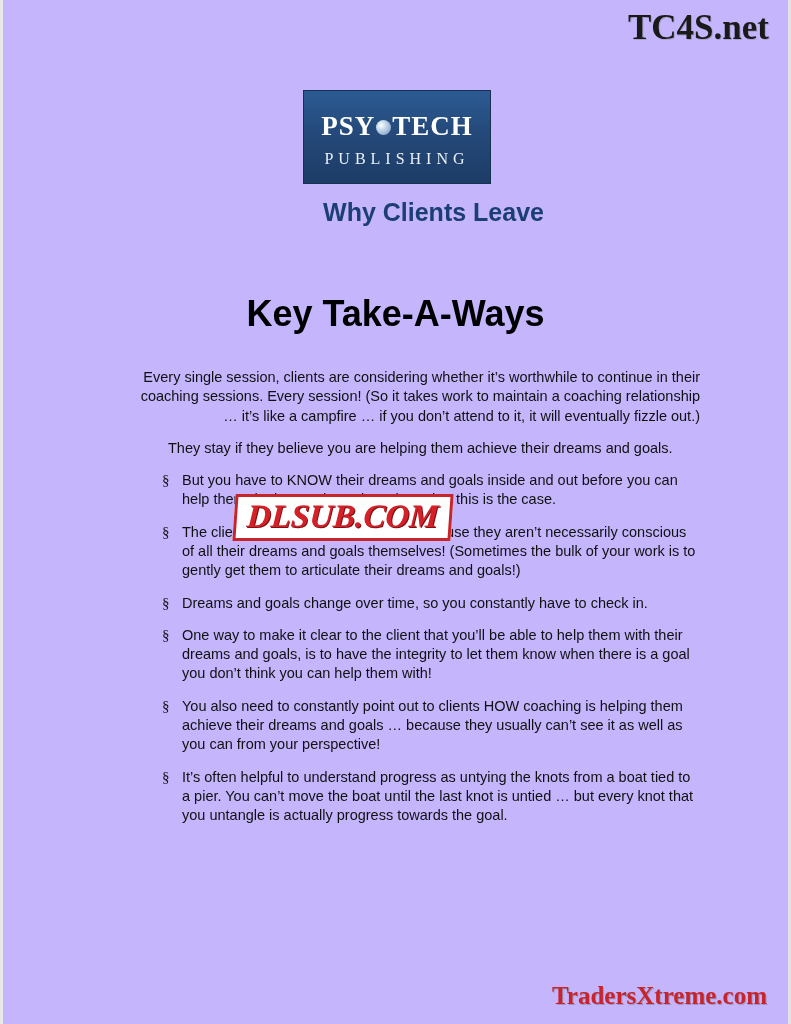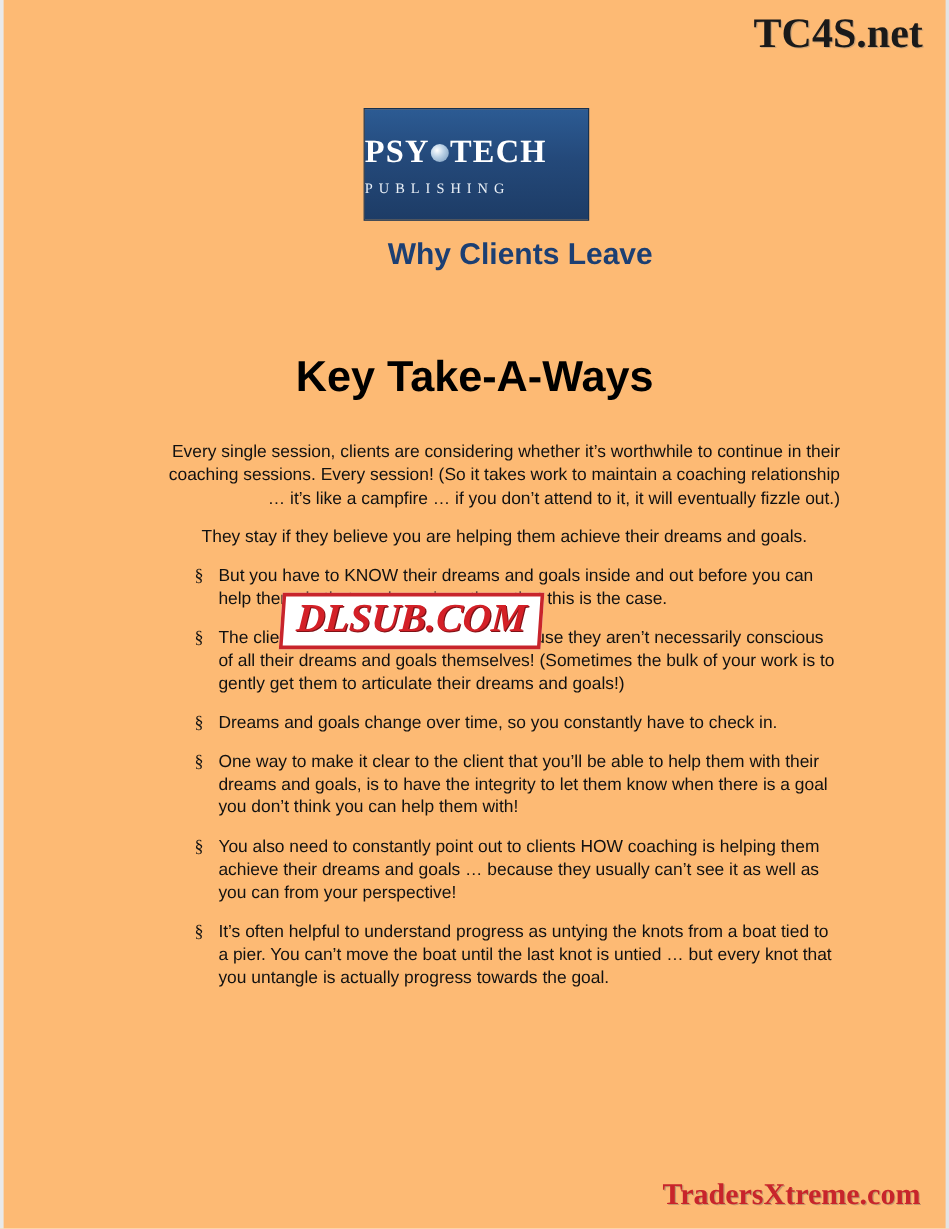--- a/index.html
+++ b/index.html
@@ -7,21 +7,21 @@
     padding: 0;
     background: #ffffff;
   }
   body {
     font-family: "Liberation Sans", sans-serif;
   }
   .page {
     position: relative;
     width: 791px;
     height: 1024px;
-    background: #fdba74;
+    background: #c4b5fd;
     overflow: hidden;
     box-sizing: border-box;
   }
   
   .page-edge {
     position: absolute;
     left: 0; top: 0; right: 0; bottom: 0;
     border-left: 3px solid #e9e9e9;
     border-right: 3px solid #e3e3e3;
     pointer-events: none;
@@ -42,21 +42,21 @@
 
   
   .logo {
     position: absolute;
     left: 303px;
     top: 90px;
     width: 186px;
     height: 92px;
     background: linear-gradient(180deg,#2c5b93 0%,#24497a 45%,#1d3c66 100%);
     border: 1px solid #17314f;
-    text-align: left;
+    text-align: center;
     color: #ffffff;
   }
   .logo-main {
     margin-top: 22px;
     font-family: "Liberation Serif", serif;
     font-weight: bold;
     font-size: 27px;
     letter-spacing: 1px;
     line-height: 1;
     white-space: nowrap;
@@ -68,21 +68,21 @@
     border-radius: 50%;
     background: radial-gradient(circle at 35% 35%, #ffffff 0%, #bcd2e6 40%, #6f93b8 100%);
     vertical-align: middle;
     margin: 0 1px;
     position: relative;
     top: -1px;
   }
   .logo-sub {
     margin-top: 10px;
     font-family: "Liberation Serif", serif;
-    font-size: 12px;
+    font-size: 16px;
     letter-spacing: 5px;
     color: #eaf0f7;
   }
 
   
   .title-block {
     position: absolute;
     left: 0;
     top: 196px;
     width: 791px;

